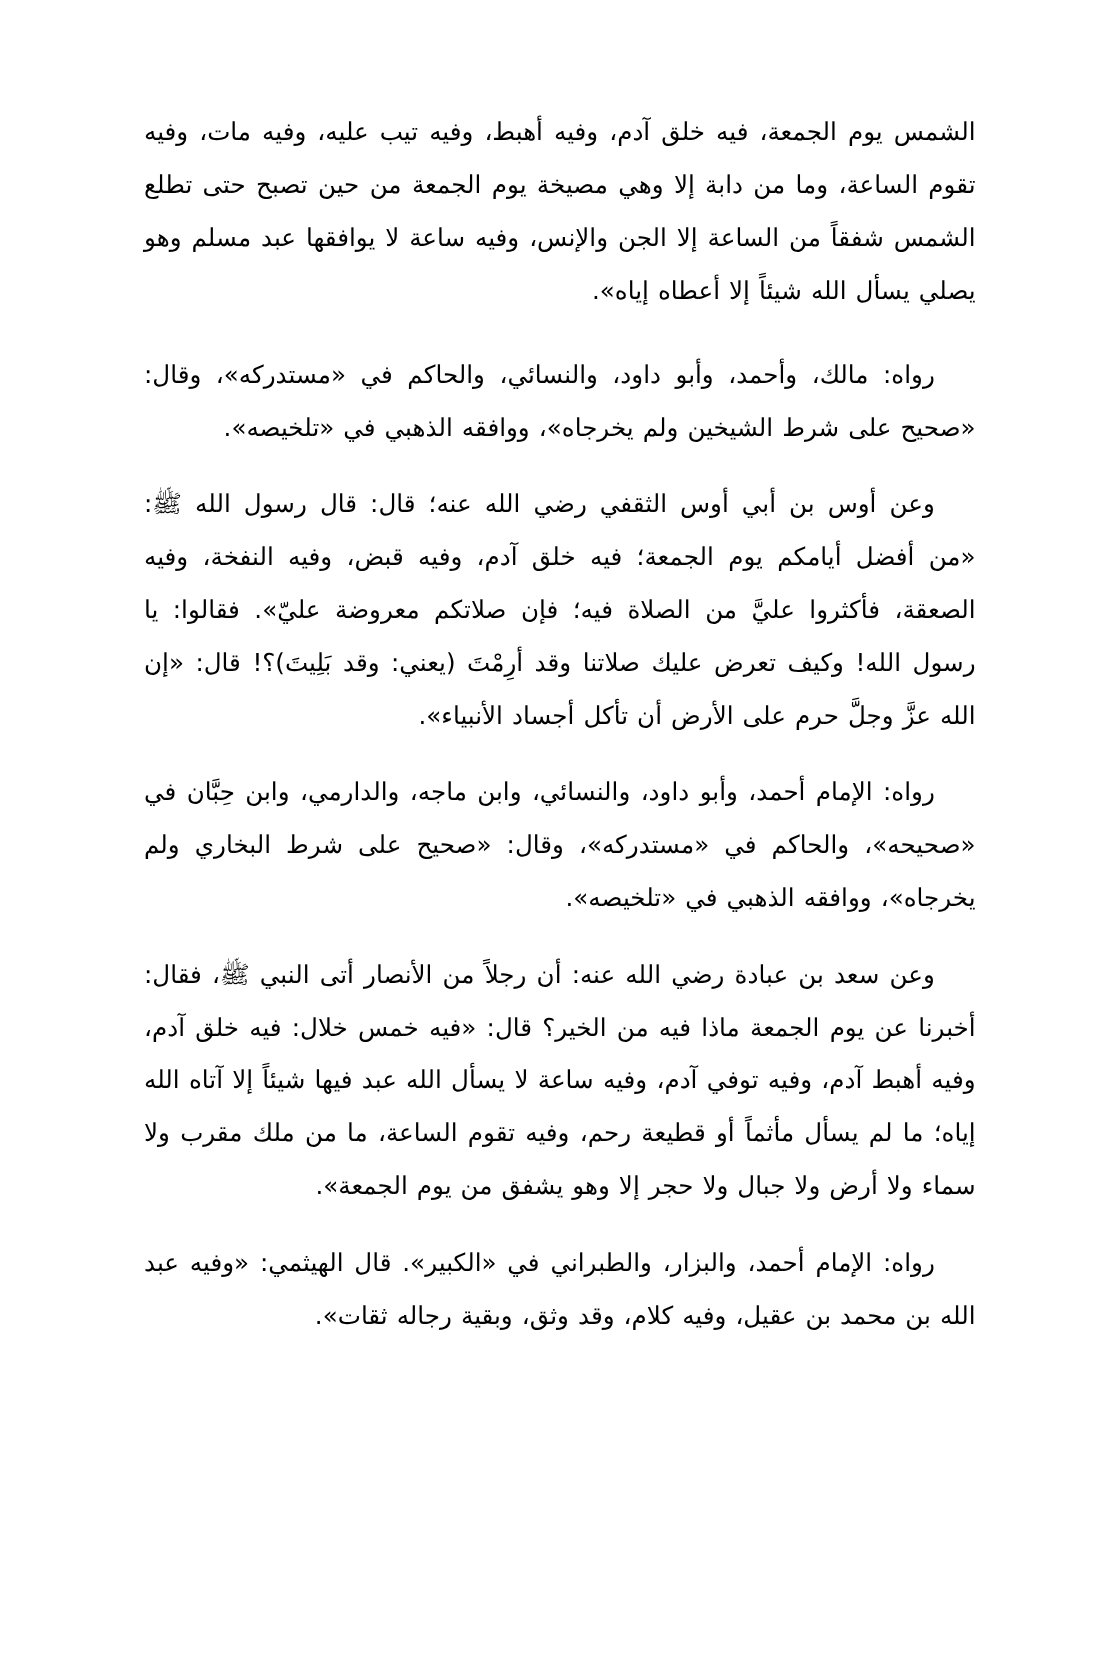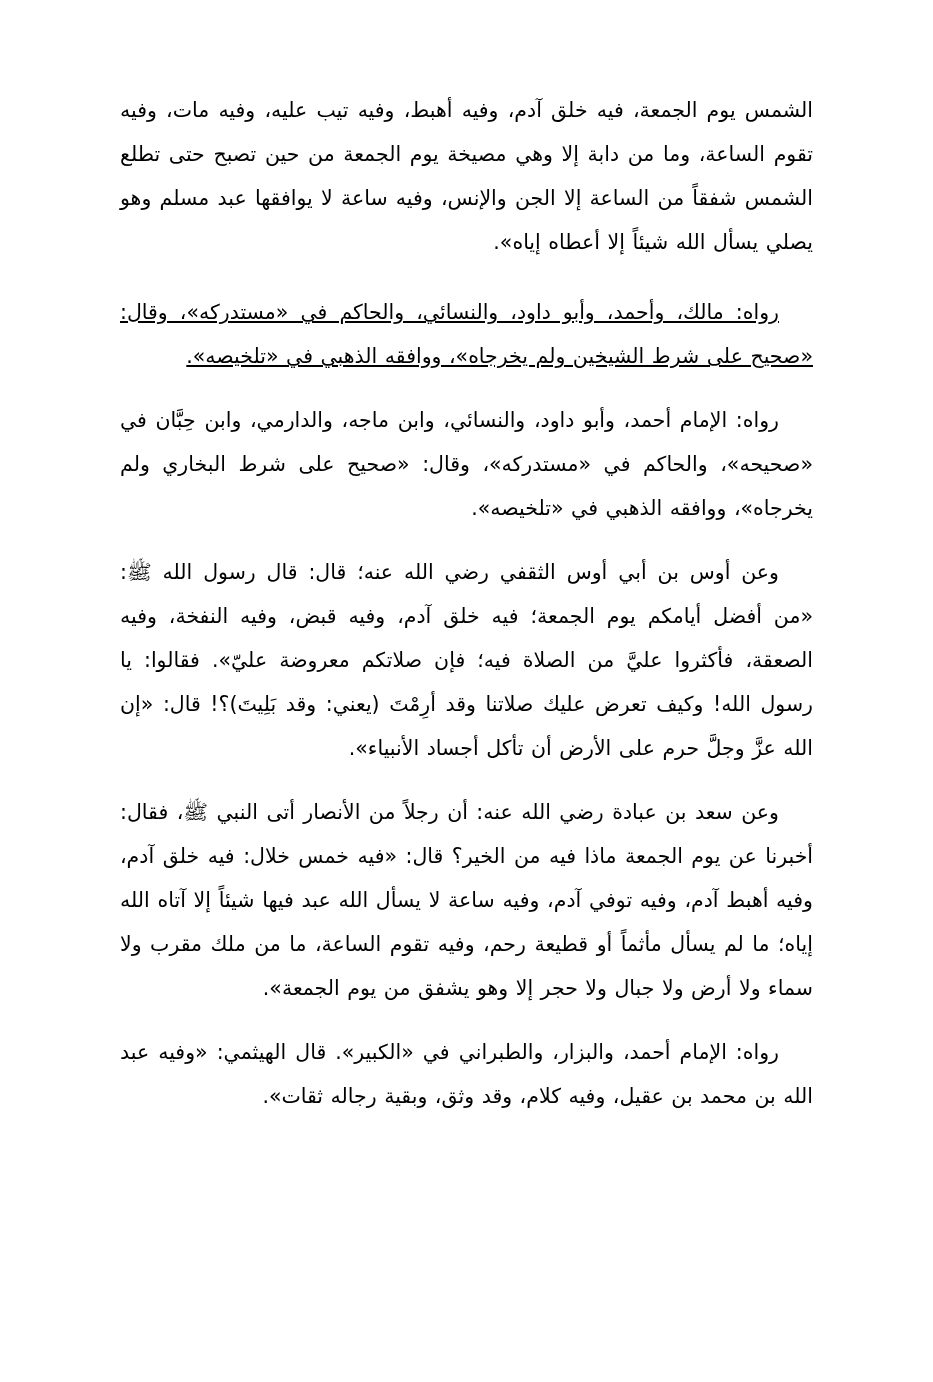--- a/index.html
+++ b/index.html
@@ -42,38 +42,37 @@
     word-spacing: 1px;
   }
   p.para.indent {
     text-indent: 34px;
   }
   p.gap-md {
     margin-top: 20px;
   }
   p.gap-lg {
     margin-top: 26px;
-    text-decoration: underline;
   }
   .page-number {
     position: absolute;
     top: 1238px;
     left: 0;
     right: 0;
     text-align: center;
     font-size: 20px;
     font-family: "DejaVu Sans", sans-serif;
     letter-spacing: 1px;
   }
 </style>
 </head>
 <body>
 
 <div class="page">
   <div class="content">
     <p class="para">الشمس يوم الجمعة، فيه خلق آدم، وفيه أهبط، وفيه تيب عليه، وفيه مات، وفيه تقوم الساعة، وما من دابة إلا وهي مصيخة يوم الجمعة من حين تصبح حتى تطلع الشمس شفقاً من الساعة إلا الجن والإنس، وفيه ساعة لا يوافقها عبد مسلم وهو يصلي يسأل الله شيئاً إلا أعطاه إياه».</p>
     <p class="para indent gap-lg">رواه: مالك، وأحمد، وأبو داود، والنسائي، والحاكم في «مستدركه»، وقال: «صحيح على شرط الشيخين ولم يخرجاه»، ووافقه الذهبي في «تلخيصه».</p>
+    <p class="para indent gap-md">وعن أوس بن أبي أوس الثقفي رضي الله عنه؛ قال: قال رسول الله ﷺ: «من أفضل أيامكم يوم الجمعة؛ فيه خلق آدم، وفيه قبض، وفيه النفخة، وفيه الصعقة، فأكثروا عليَّ من الصلاة فيه؛ فإن صلاتكم معروضة عليّ». فقالوا: يا رسول الله! وكيف تعرض عليك صلاتنا وقد أرِمْتَ (يعني: وقد بَلِيتَ)؟! قال: «إن الله عزَّ وجلَّ حرم على الأرض أن تأكل أجساد الأنبياء».</p>
     <p class="para indent gap-md">رواه: الإمام أحمد، وأبو داود، والنسائي، وابن ماجه، والدارمي، وابن حِبَّان في «صحيحه»، والحاكم في «مستدركه»، وقال: «صحيح على شرط البخاري ولم يخرجاه»، ووافقه الذهبي في «تلخيصه».</p>
-    <p class="para indent gap-md">وعن أوس بن أبي أوس الثقفي رضي الله عنه؛ قال: قال رسول الله ﷺ: «من أفضل أيامكم يوم الجمعة؛ فيه خلق آدم، وفيه قبض، وفيه النفخة، وفيه الصعقة، فأكثروا عليَّ من الصلاة فيه؛ فإن صلاتكم معروضة عليّ». فقالوا: يا رسول الله! وكيف تعرض عليك صلاتنا وقد أرِمْتَ (يعني: وقد بَلِيتَ)؟! قال: «إن الله عزَّ وجلَّ حرم على الأرض أن تأكل أجساد الأنبياء».</p>
     <p class="para indent gap-md">وعن سعد بن عبادة رضي الله عنه: أن رجلاً من الأنصار أتى النبي ﷺ، فقال: أخبرنا عن يوم الجمعة ماذا فيه من الخير؟ قال: «فيه خمس خلال: فيه خلق آدم، وفيه أهبط آدم، وفيه توفي آدم، وفيه ساعة لا يسأل الله عبد فيها شيئاً إلا آتاه الله إياه؛ ما لم يسأل مأثماً أو قطيعة رحم، وفيه تقوم الساعة، ما من ملك مقرب ولا سماء ولا أرض ولا جبال ولا حجر إلا وهو يشفق من يوم الجمعة».</p>
     <p class="para indent gap-md">رواه: الإمام أحمد، والبزار، والطبراني في «الكبير». قال الهيثمي: «وفيه عبد الله بن محمد بن عقيل، وفيه كلام، وقد وثق، وبقية رجاله ثقات».</p>
   </div>
 </div>
 
 </body></html>

